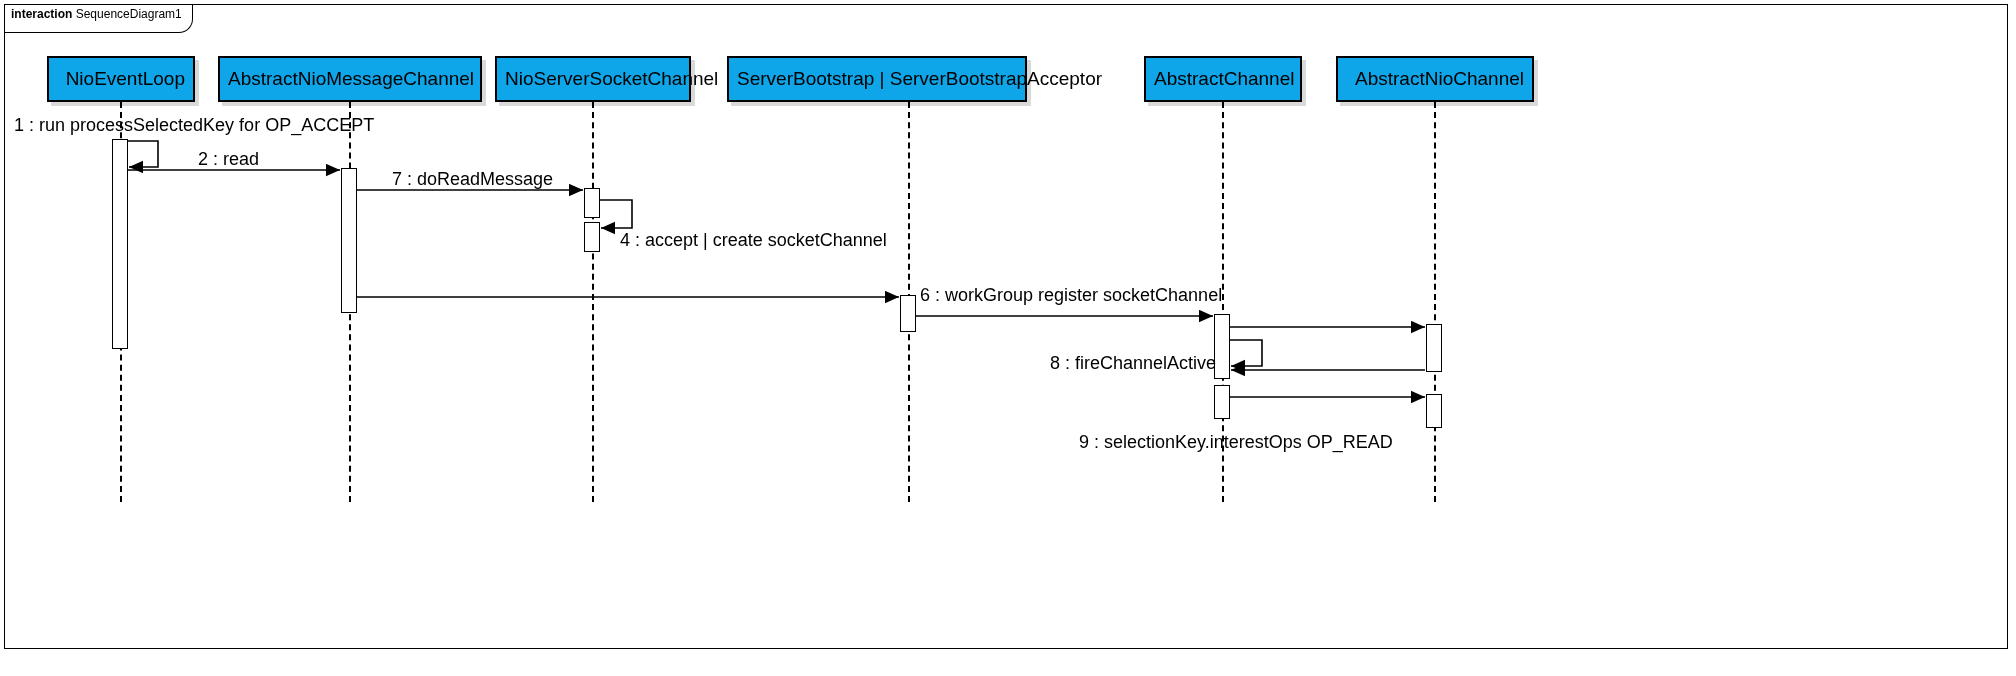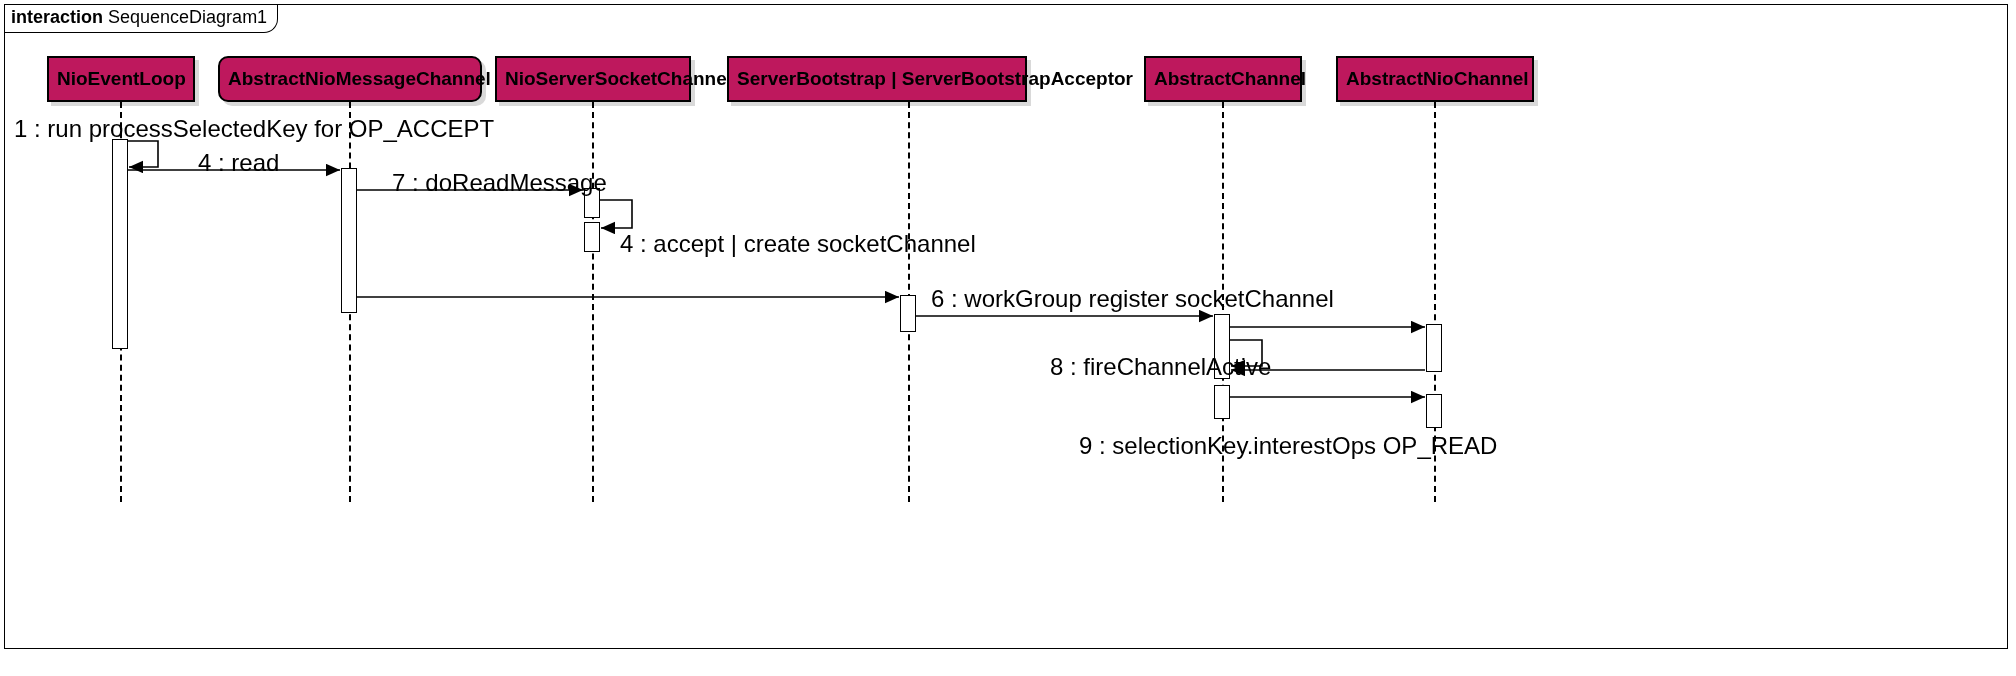--- a/index.html
+++ b/index.html
@@ -31,32 +31,32 @@
     position: absolute;
     left: 0;
     top: 0;
     height: 28px;
     padding: 2px 10px 2px 6px;
     border-bottom: 1.5px solid #000;
     border-right: 1.5px solid #000;
     border-bottom-right-radius: 14px;
     box-sizing: border-box;
     white-space: nowrap;
-    font-size: 18px;
+    font-size: 12px;
   }
   .frame-tab b { font-weight: bold; }
 
   .participant {
     position: absolute;
     top: 56px;
     border: 2px solid #000;
-    background: #be185d;
+    background: #0ea5e9;
     box-shadow: 4px 4px 0 rgba(0,0,0,0.15);
     text-align: right;
-    font-weight: bold;
+    font-weight: normal;
     font-size: 19px;
     padding: 10px 8px;
     box-sizing: border-box;
     white-space: nowrap;
   }
 
   .lifeline {
     position: absolute;
     top: 102px;
     width: 0;
@@ -76,21 +76,21 @@
     left: 0; top: 0;
     width: 2016px;
     height: 676px;
     pointer-events: none;
   }
   .arrow-line { stroke: #000; stroke-width: 1.6; fill: none; }
   .arrow-head { fill: #000; }
 
   .msg-label {
     position: absolute;
-    font-size: 24px;
+    font-size: 18px;
     background: transparent;
     white-space: nowrap;
     text-align: right;
   }
 </style>
 </head>
 <body>
 
 <div class="stage">
 
@@ -104,21 +104,21 @@
   <div class="lifeline" style="left:120px; height:400px;"></div>
   <div class="lifeline" style="left:349px; height:400px;"></div>
   <div class="lifeline" style="left:592px; height:400px;"></div>
   <div class="lifeline" style="left:908px; height:400px;"></div>
   <div class="lifeline" style="left:1222px; height:400px;"></div>
   <div class="lifeline" style="left:1434px; height:400px;"></div>
 
   <div class="participant" style="left:47px; width:148px;">
     <span>NioEventLoop</span>
   </div>
-  <div class="participant" style="left:218px; width:264px;border-radius:10px;">
+  <div class="participant" style="left:218px; width:264px;">
     <span>AbstractNioMessageChannel</span>
   </div>
   <div class="participant" style="left:495px; width:196px;">
     <span>NioServerSocketChannel</span>
   </div>
   <div class="participant" style="left:727px; width:300px;">
     <span>ServerBootstrap | ServerBootstrapAcceptor</span>
   </div>
   <div class="participant" style="left:1336px; width:198px;">
     <span>AbstractNioChannel</span>
@@ -158,20 +158,20 @@
 
     <path class="arrow-line" d="M1230,327 L1425,327" marker-end="url(#ah)"></path>
 
     <path class="arrow-line" d="M1230,340 L1262,340 L1262,366 L1231,366" marker-end="url(#ah)"></path>
     <path class="arrow-line" d="M1425,370 L1231,370" marker-end="url(#ah)"></path>
 
     <path class="arrow-line" d="M1230,397 L1425,397" marker-end="url(#ah)"></path>
   </svg>
 
   <div class="msg-label" style="left:14px;  top:115px;">1 : run processSelectedKey for OP_ACCEPT</div>
-  <div class="msg-label" style="left:198px; top:149px;">4 : read</div>
+  <div class="msg-label" style="left:198px; top:149px;">2 : read</div>
   <div class="msg-label" style="left:392px; top:169px;">7 : doReadMessage</div>
   <div class="msg-label" style="left:620px; top:230px;">4 : accept | create socketChannel</div>
-  <div class="msg-label" style="left:920px; top:285px;margin-left:11px;">6 : workGroup register socketChannel</div>
+  <div class="msg-label" style="left:920px; top:285px;">6 : workGroup register socketChannel</div>
   <div class="msg-label" style="left:1050px; top:353px;">8 : fireChannelActive</div>
   <div class="msg-label" style="left:1079px; top:432px;">9 : selectionKey.interestOps OP_READ</div>
 
 </div>
 
 </body></html>

